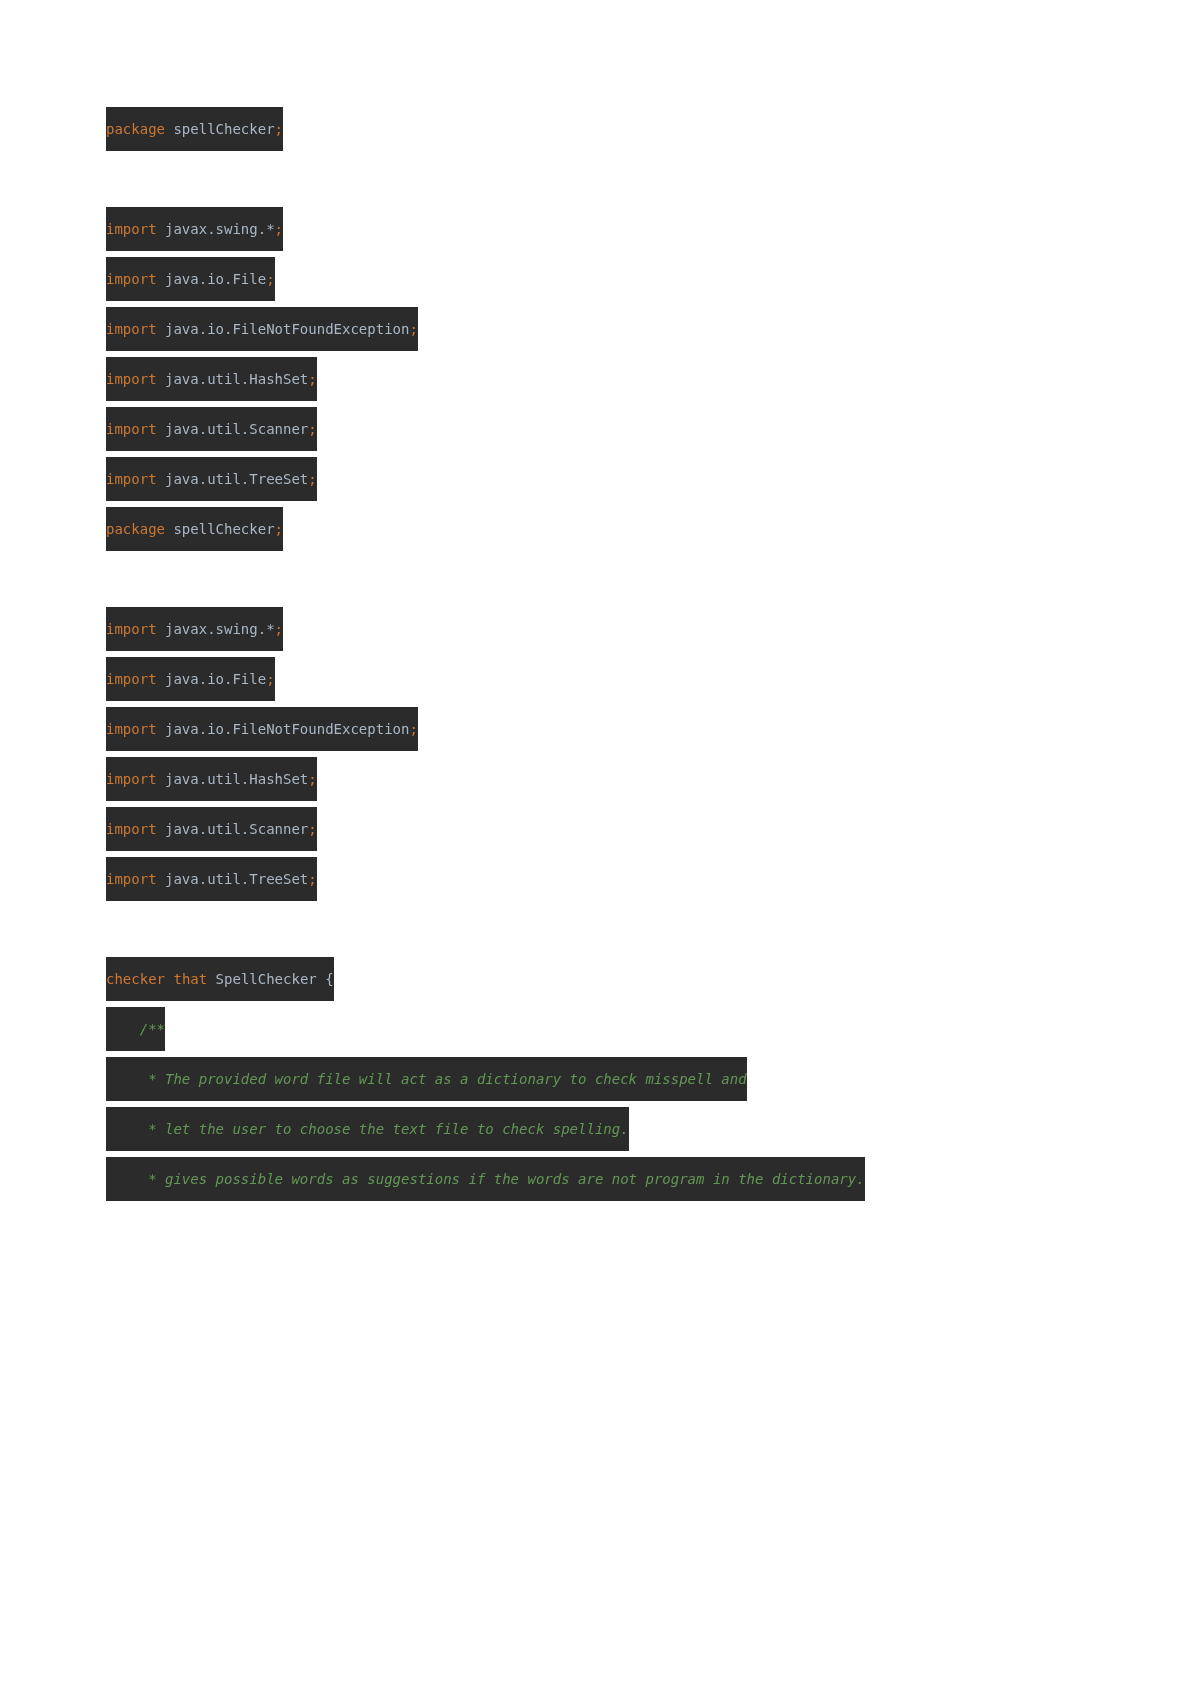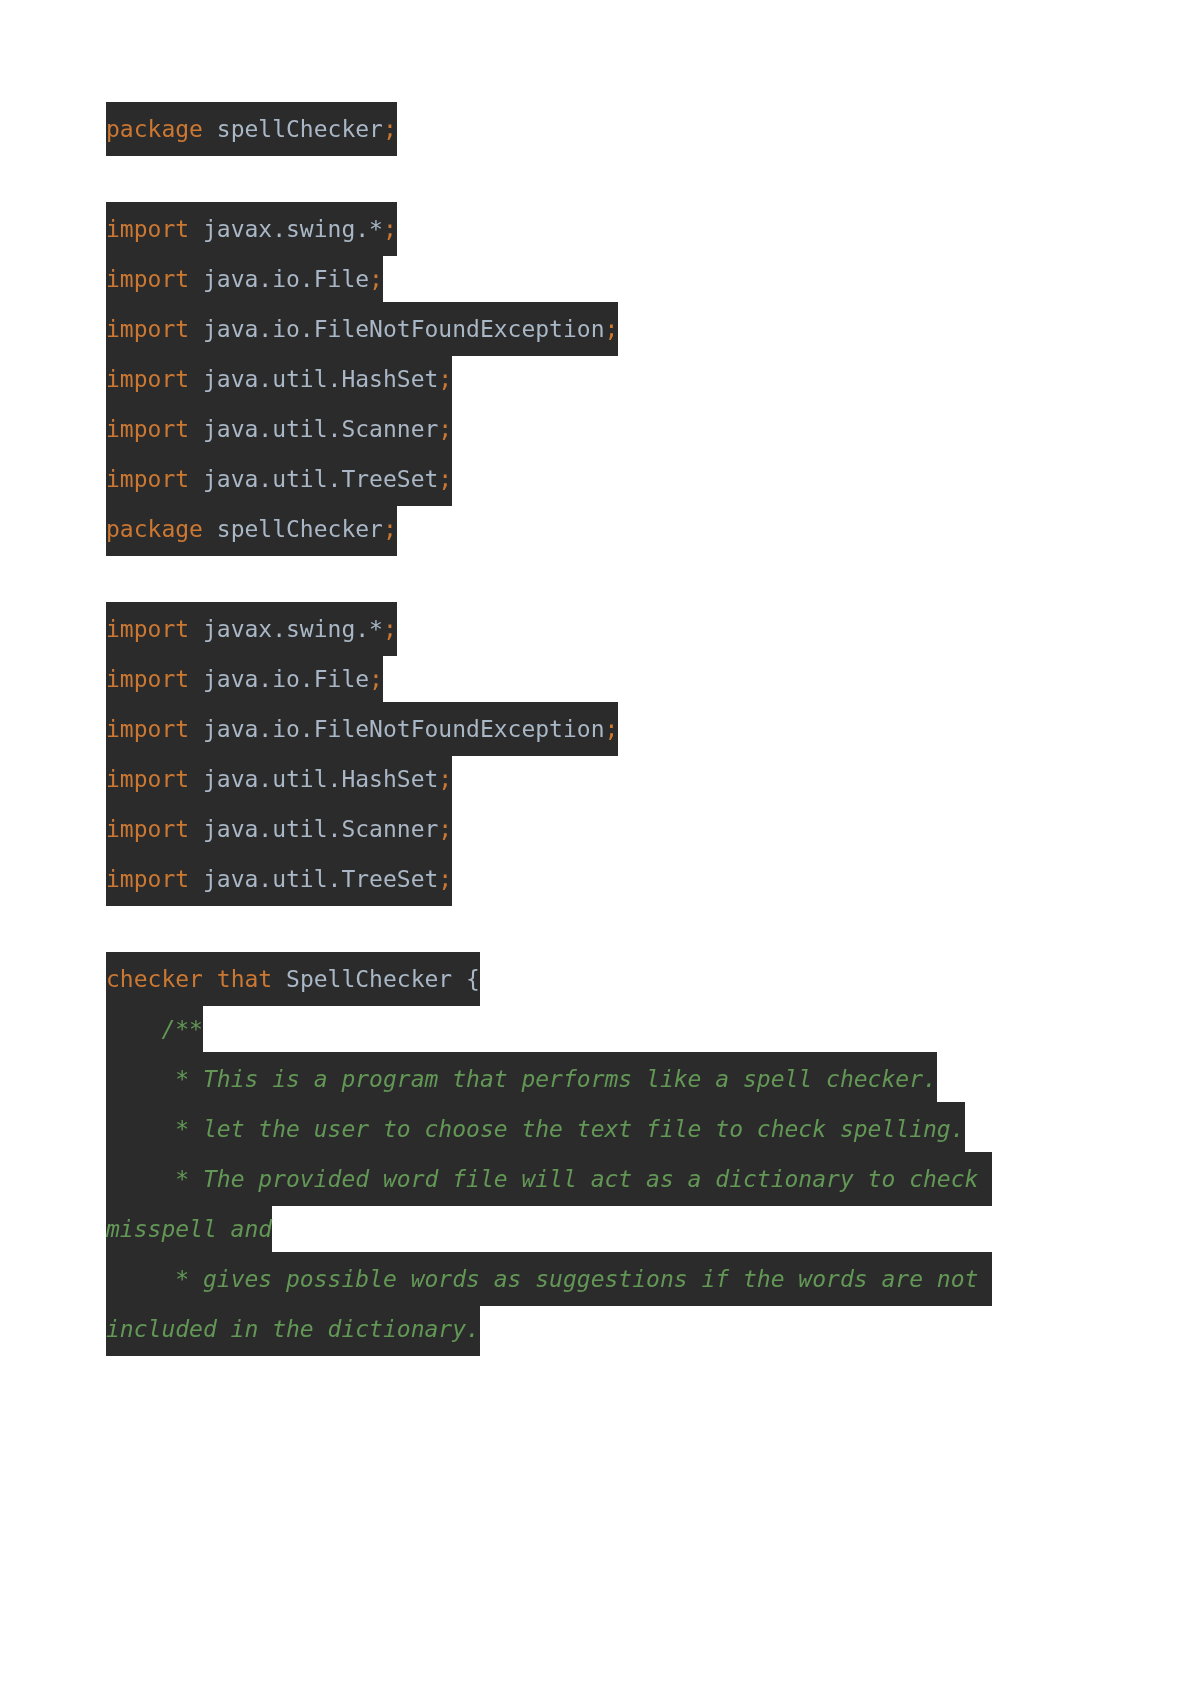--- a/index.html
+++ b/index.html
@@ -36,21 +36,21 @@
     margin: 0;
     padding: 0;
   }
 
   .spacer {
     height: 50px;
   }
 
   
   .line {
-    font-size: 23px;
+    font-size: 14px;
     line-height: 50px;
     white-space: pre-wrap;
     word-break: break-word;
     margin: 0;
     letter-spacing: 0px;
   }
 
   .line .seg {
     background: #2b2b2b;
     box-decoration-break: clone;
@@ -94,20 +94,19 @@
       <div class="line"><span class="seg"><span class="kw">import</span><span class="id"> java.util.HashSet</span><span class="punc">;</span></span></div>
       <div class="line"><span class="seg"><span class="kw">import</span><span class="id"> java.util.Scanner</span><span class="punc">;</span></span></div>
       <div class="line"><span class="seg"><span class="kw">import</span><span class="id"> java.util.TreeSet</span><span class="punc">;</span></span></div>
     </div>
 
     <div class="spacer"></div>
 
     <div class="block">
       <div class="line"><span class="seg"><span class="kw">checker</span><span class="kw"> </span><span class="kw">that</span><span class="id"> SpellChecker {</span></span></div>
       <div class="line"><span class="seg cmt">    /**</span></div>
-      <div class="line"><span class="seg cmt">     * This is a program that performs like a spell checker.</span></div>
+      <div class="line"><span class="seg cmt">     * The provided word file will act as a dictionary to check misspell and</span></div>
       <div class="line"><span class="seg cmt">     * let the user to choose the text file to check spelling.</span></div>
-      <div class="line"><span class="seg cmt">     * The provided word file will act as a dictionary to check misspell and</span></div>
-      <div class="line"><span class="seg cmt">     * gives possible words as suggestions if the words are not included in the dictionary.</span></div>
+      <div class="line"><span class="seg cmt">     * gives possible words as suggestions if the words are not program in the dictionary.</span></div>
     </div>
 
   </div>
 </div>
 
 </body></html>

